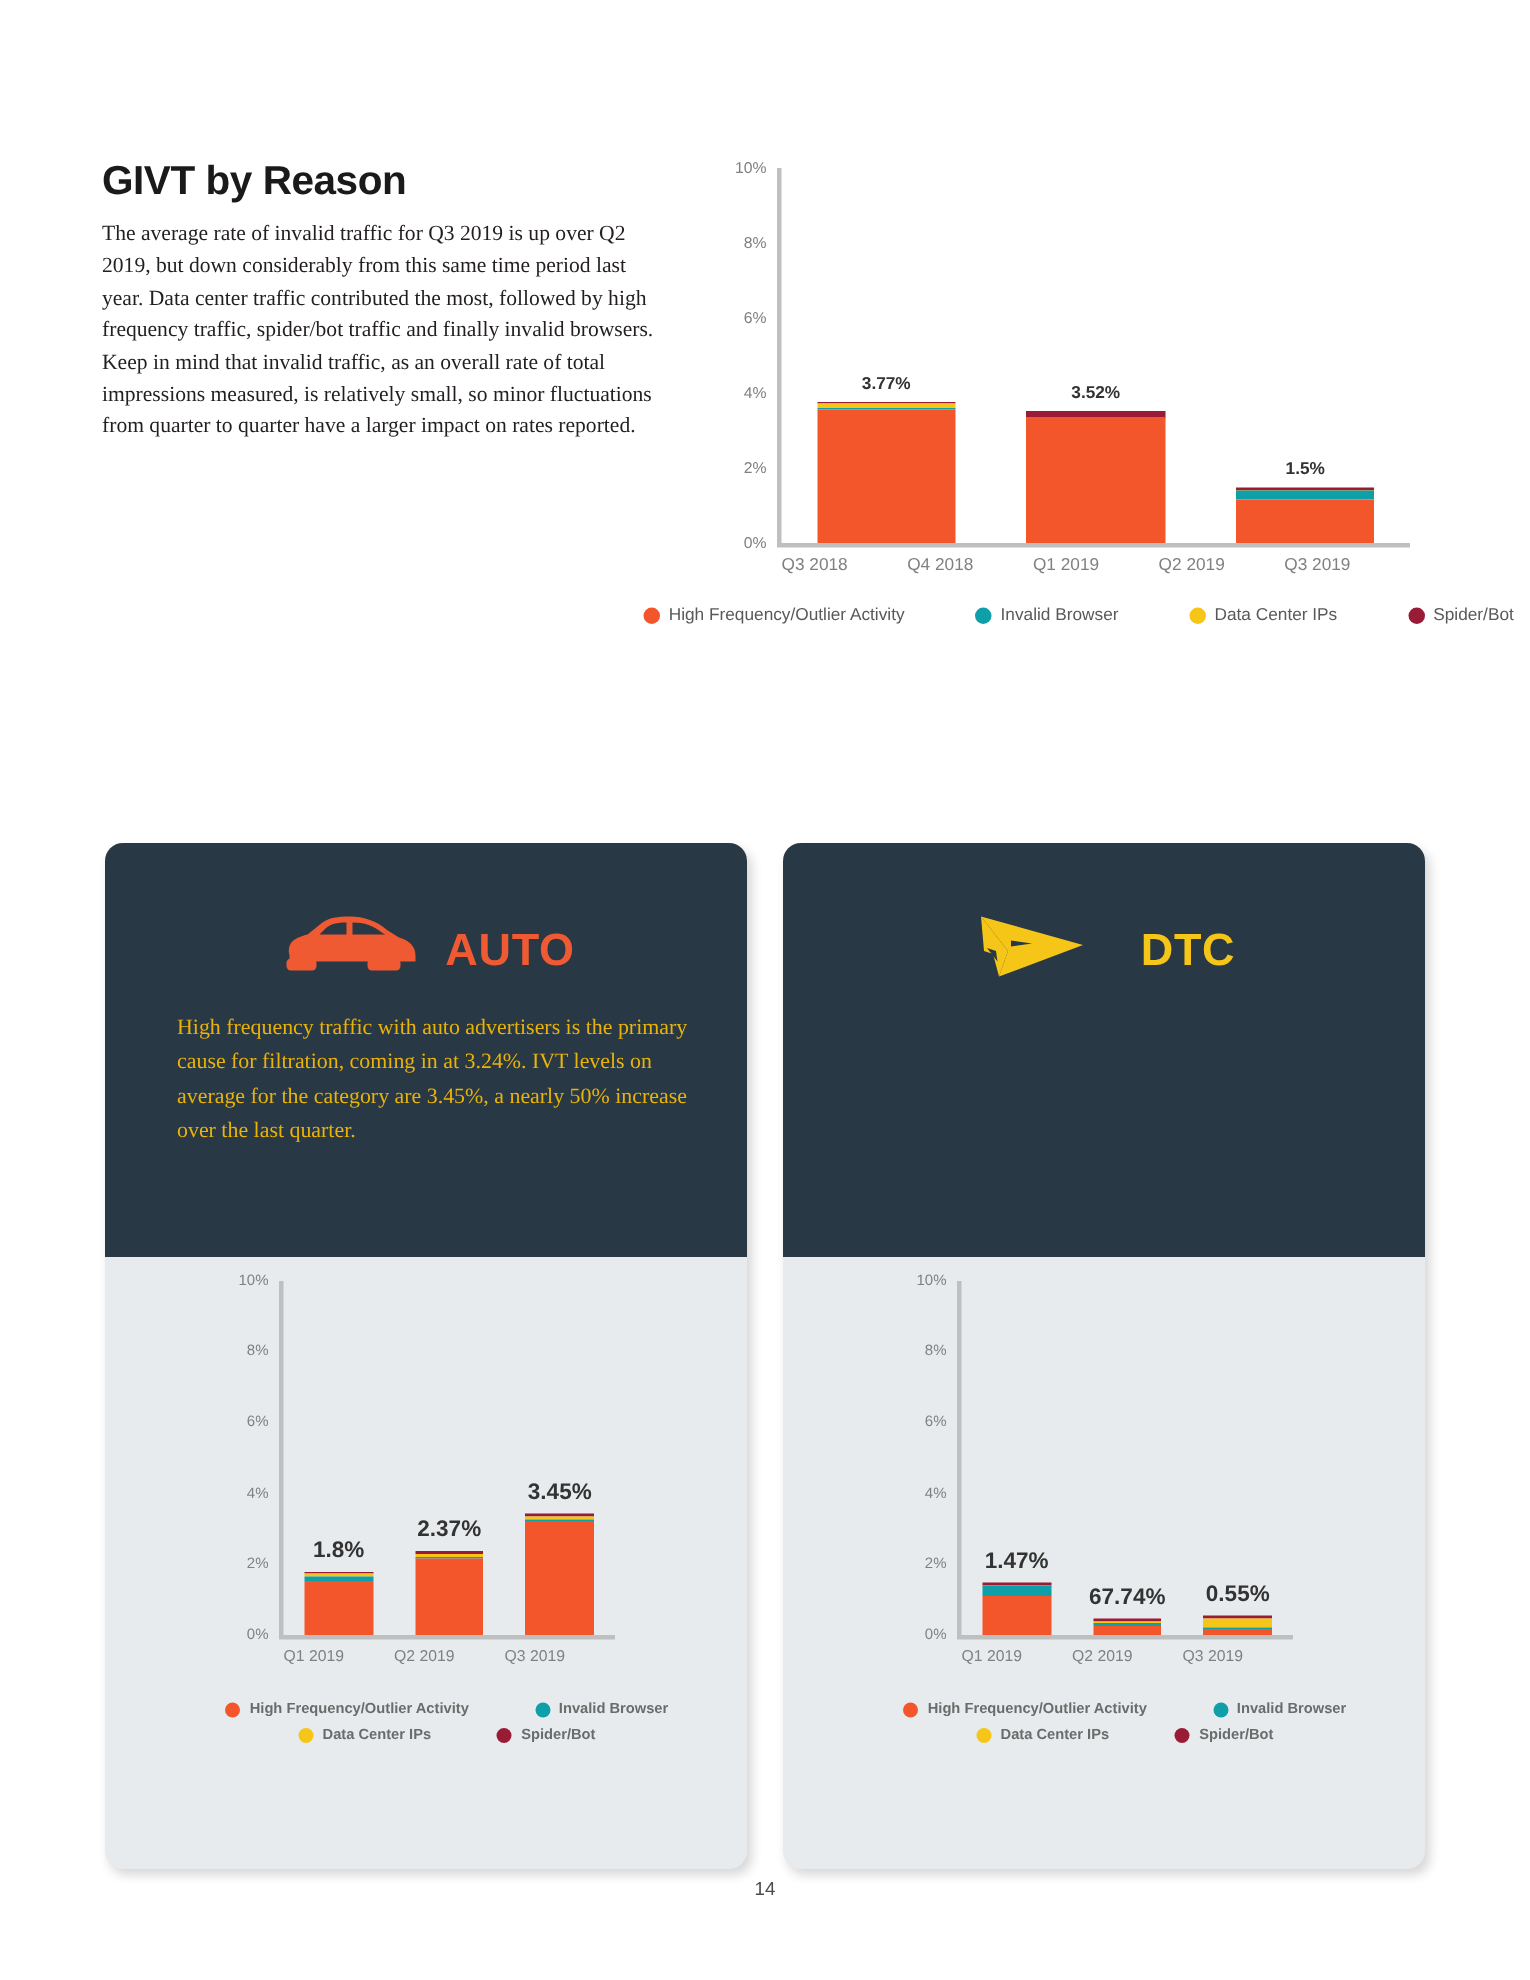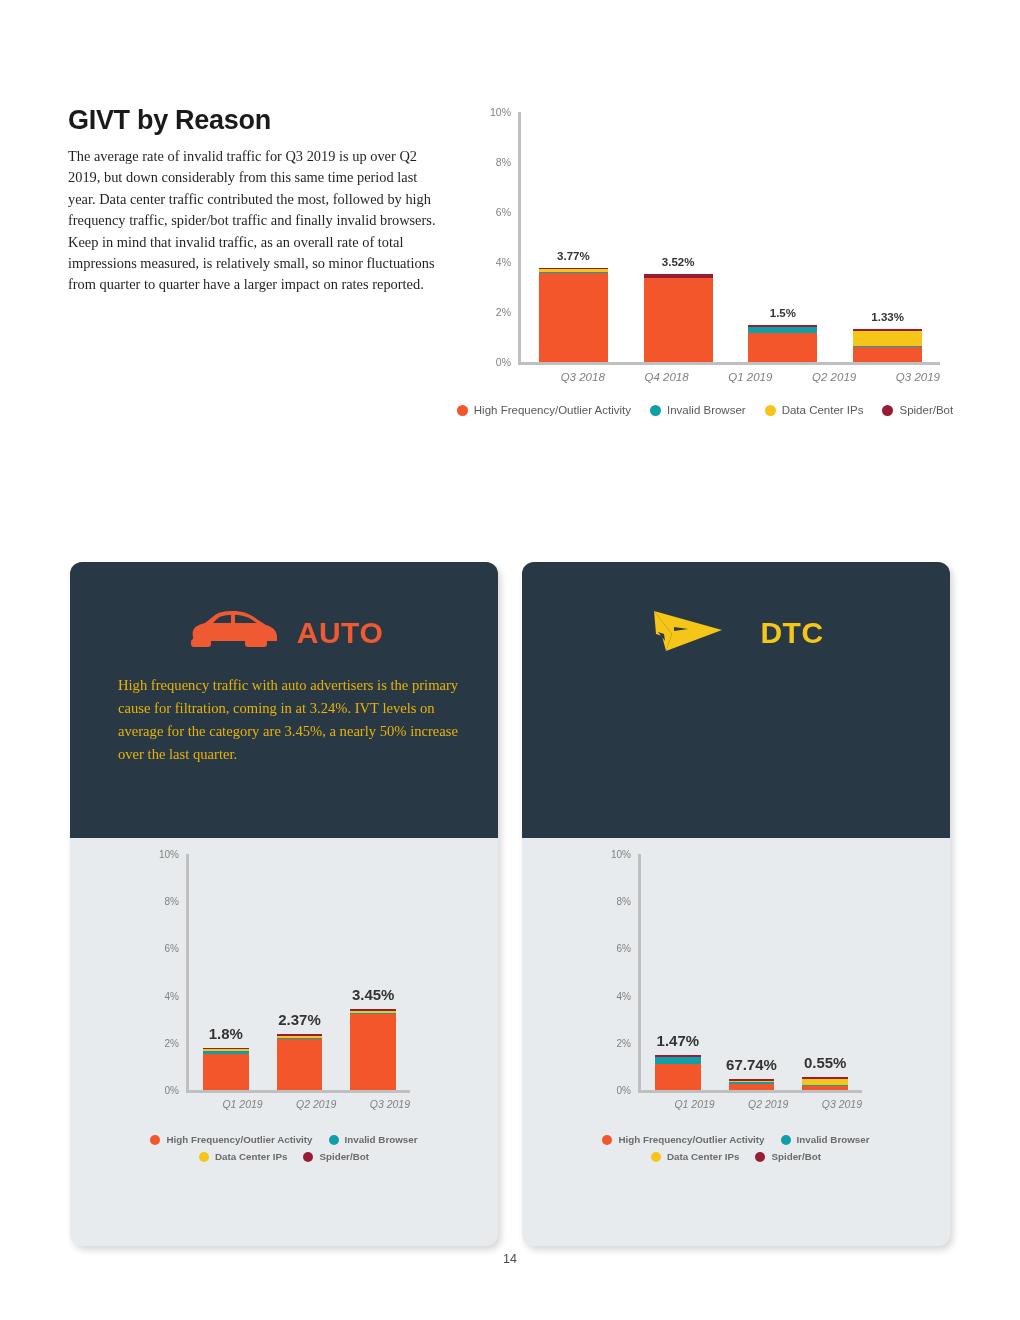--- a/index.html
+++ b/index.html
@@ -48,35 +48,35 @@
     display:flex; align-items:flex-end;
   }
   .bar-slot { flex:1 1 0; display:flex; flex-direction:column; align-items:center; justify-content:flex-end; height:100%; position:relative; }
   .stack { display:flex; flex-direction:column-reverse; width:66%; position:relative; }
   .seg { width:100%; }
   .bar-label {
     position:absolute; left:50%; transform:translateX(-50%);
     color:#333333; font-weight:bold; white-space:nowrap;
   }
   .xlabels { position:absolute; left:3px; right:0; display:flex; }
-  .xlabel { flex:1 1 0; text-align:right; color:#808080; white-space:nowrap;font-style:italic; }
+  .xlabel { flex:1 1 0; text-align:left; color:#808080; white-space:nowrap; }
 
   
   #main-chart { left:470px; top:112px; width:490px; height:250px; }
   #main-chart .plot { left:48px; top:0; right:20px; bottom:0; }
   #main-chart .ytick { font-size:10.5px; }
   #main-chart .bar-label { font-size:11.5px; bottom:100%; margin-bottom:6px; }
   #main-chart .xlabels { top:100%; margin-top:9px; }
   #main-chart .xlabel { font-size:11.5px; }
 
   .legend-main {
     position:absolute; left:440px; top:404px; width:530px;
     display:flex; align-items:center; justify-content:center; gap:19px;
   }
-  .legend-item { display:flex; align-items:center; gap:6px; white-space:nowrap; }
+  .legend-item { display:flex; align-items:center; gap:6px; white-space:nowrap;margin-left:28px; }
   .legend-dot { width:11px; height:11px; border-radius:50%; flex:0 0 auto; }
   .legend-main .legend-text { font-size:11.5px; color:#595959; }
 
   
   .card {
     position:absolute; top:562px; width:428px; height:684px;
     border-radius:12px; overflow:hidden;
     background:#e8ebed;
     box-shadow:3px 4px 7px rgba(0,0,0,0.16);
   }
@@ -171,29 +171,20 @@
               <div class="bar-label">3.52%</div>
             </div>
           </div>
           <div class="bar-slot">
             <div class="stack" style="height: 15%;">
               <div class="seg" style="background: rgb(244, 86, 44); height: 78.6667%;"></div>
               <div class="seg" style="background: rgb(15, 159, 168); height: 14.6667%;"></div>
               <div class="seg" style="background: rgb(245, 197, 24); height: 1.33333%;"></div>
               <div class="seg" style="background: rgb(153, 27, 53); height: 5.33333%;"></div>
               <div class="bar-label">1.5%</div>
-            </div>
-          </div>
-          <div class="bar-slot">
-            <div class="stack" style="height: 13.3%;">
-              <div class="seg" style="background: rgb(244, 86, 44); height: 45.1128%;"></div>
-              <div class="seg" style="background: rgb(15, 159, 168); height: 3.7594%;"></div>
-              <div class="seg" style="background: rgb(245, 197, 24); height: 45.1128%;"></div>
-              <div class="seg" style="background: rgb(153, 27, 53); height: 6.01504%;"></div>
-              <div class="bar-label">1.33%</div>
             </div>
           </div>
         </div>
       <div class="xlabels">
           <div class="xlabel">Q3 2018</div>
           <div class="xlabel">Q4 2018</div>
           <div class="xlabel">Q1 2019</div>
           <div class="xlabel">Q2 2019</div>
           <div class="xlabel">Q3 2019</div>
         </div>

